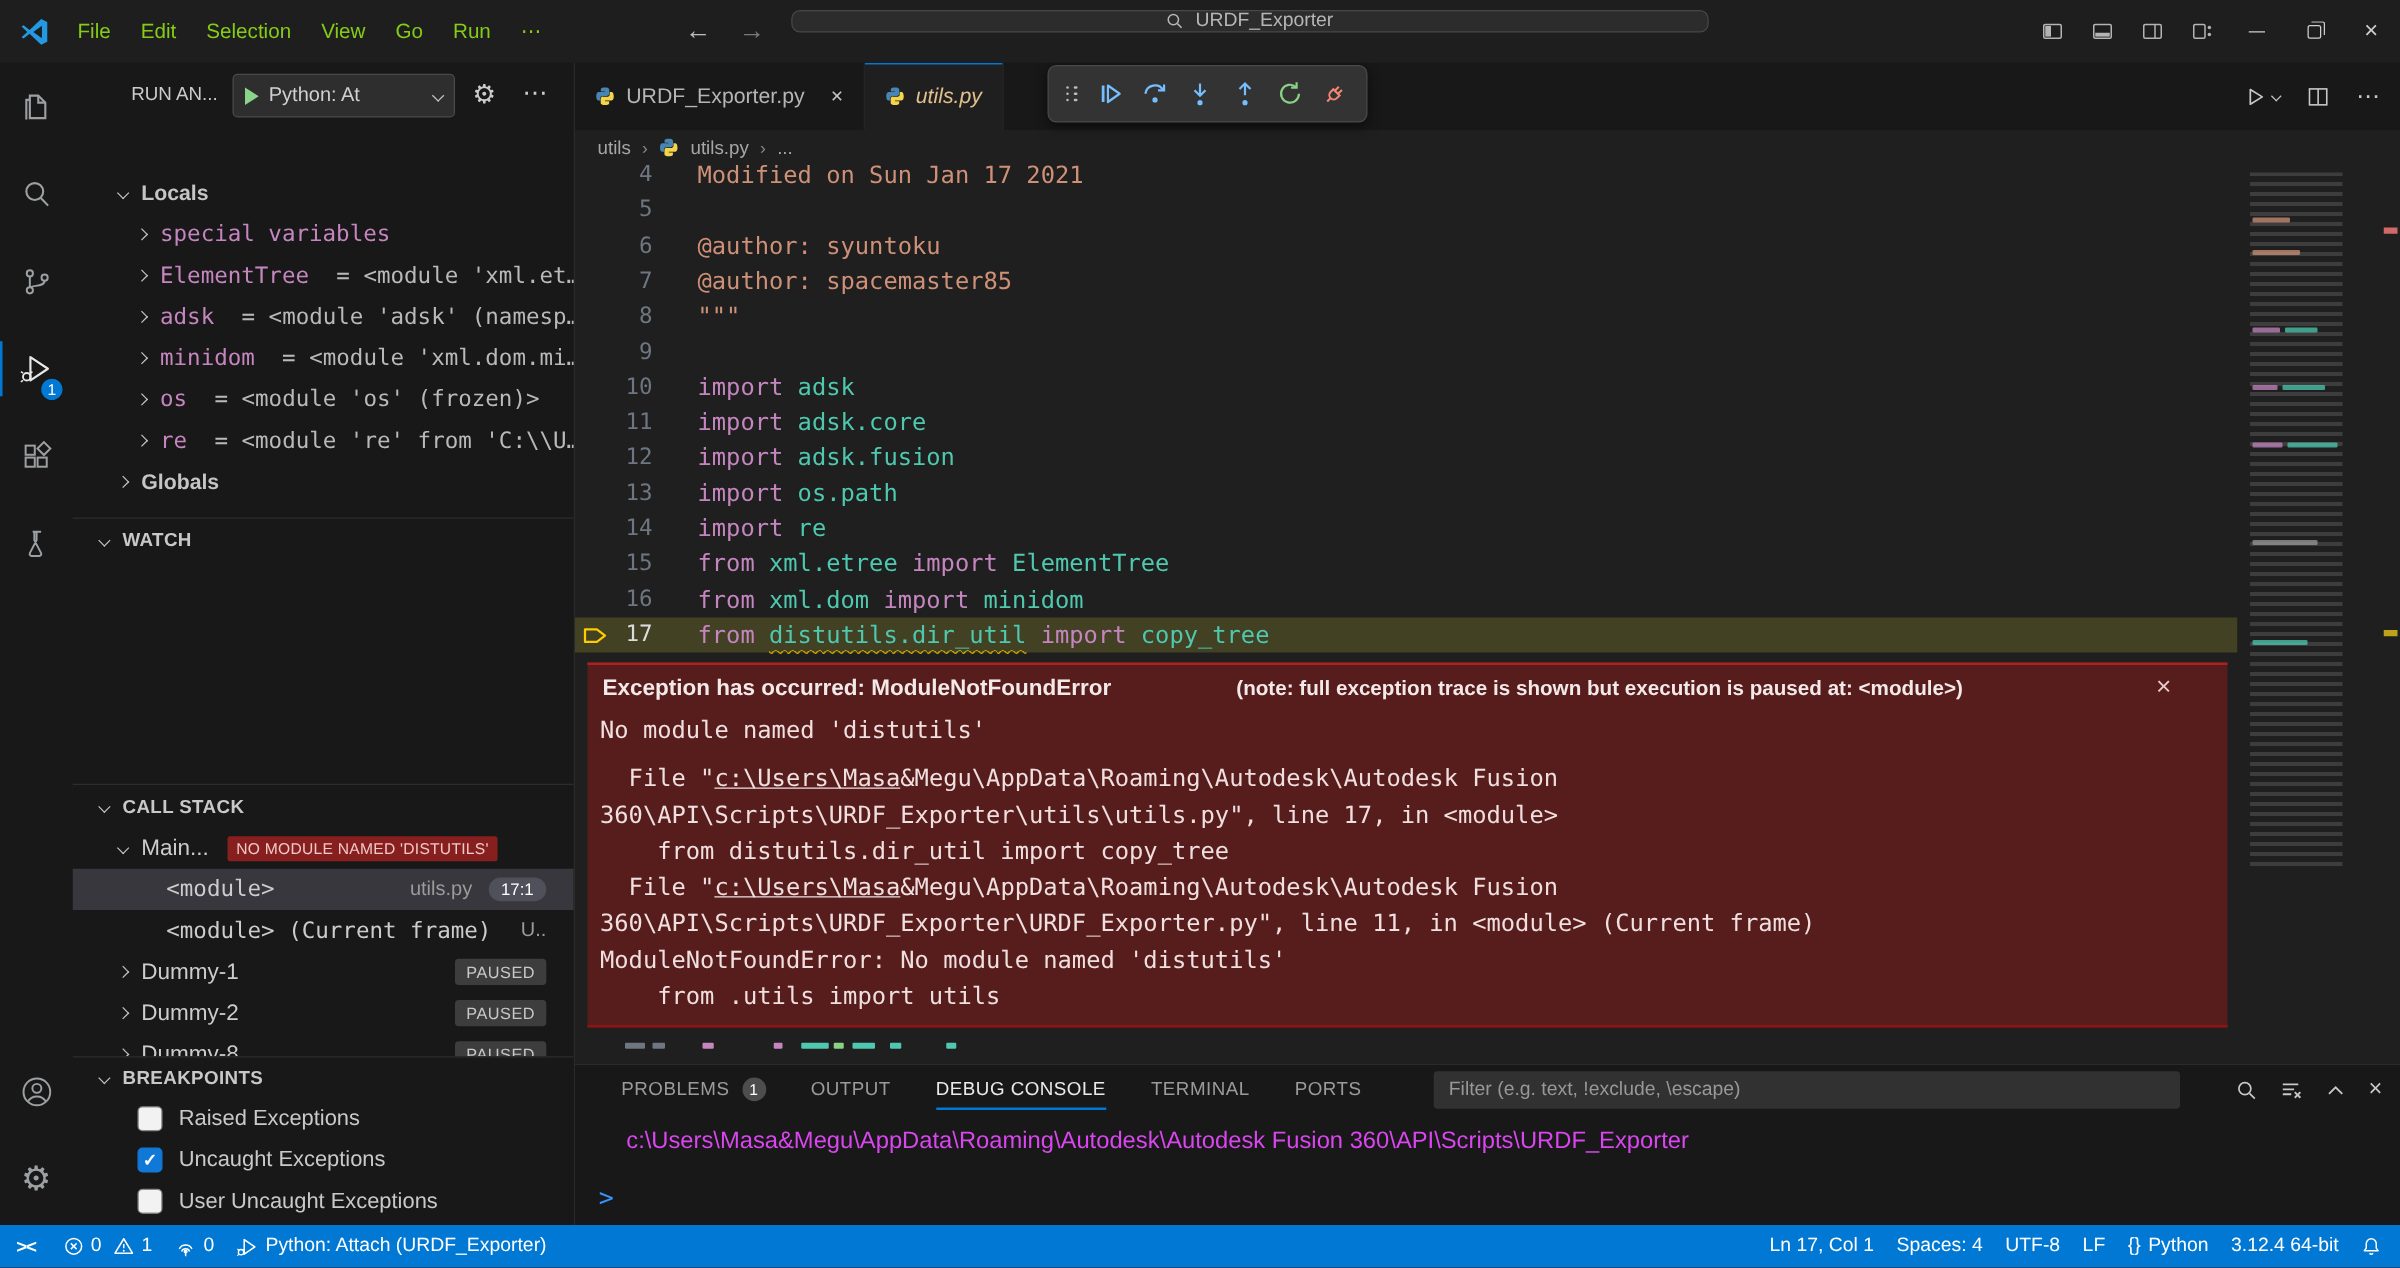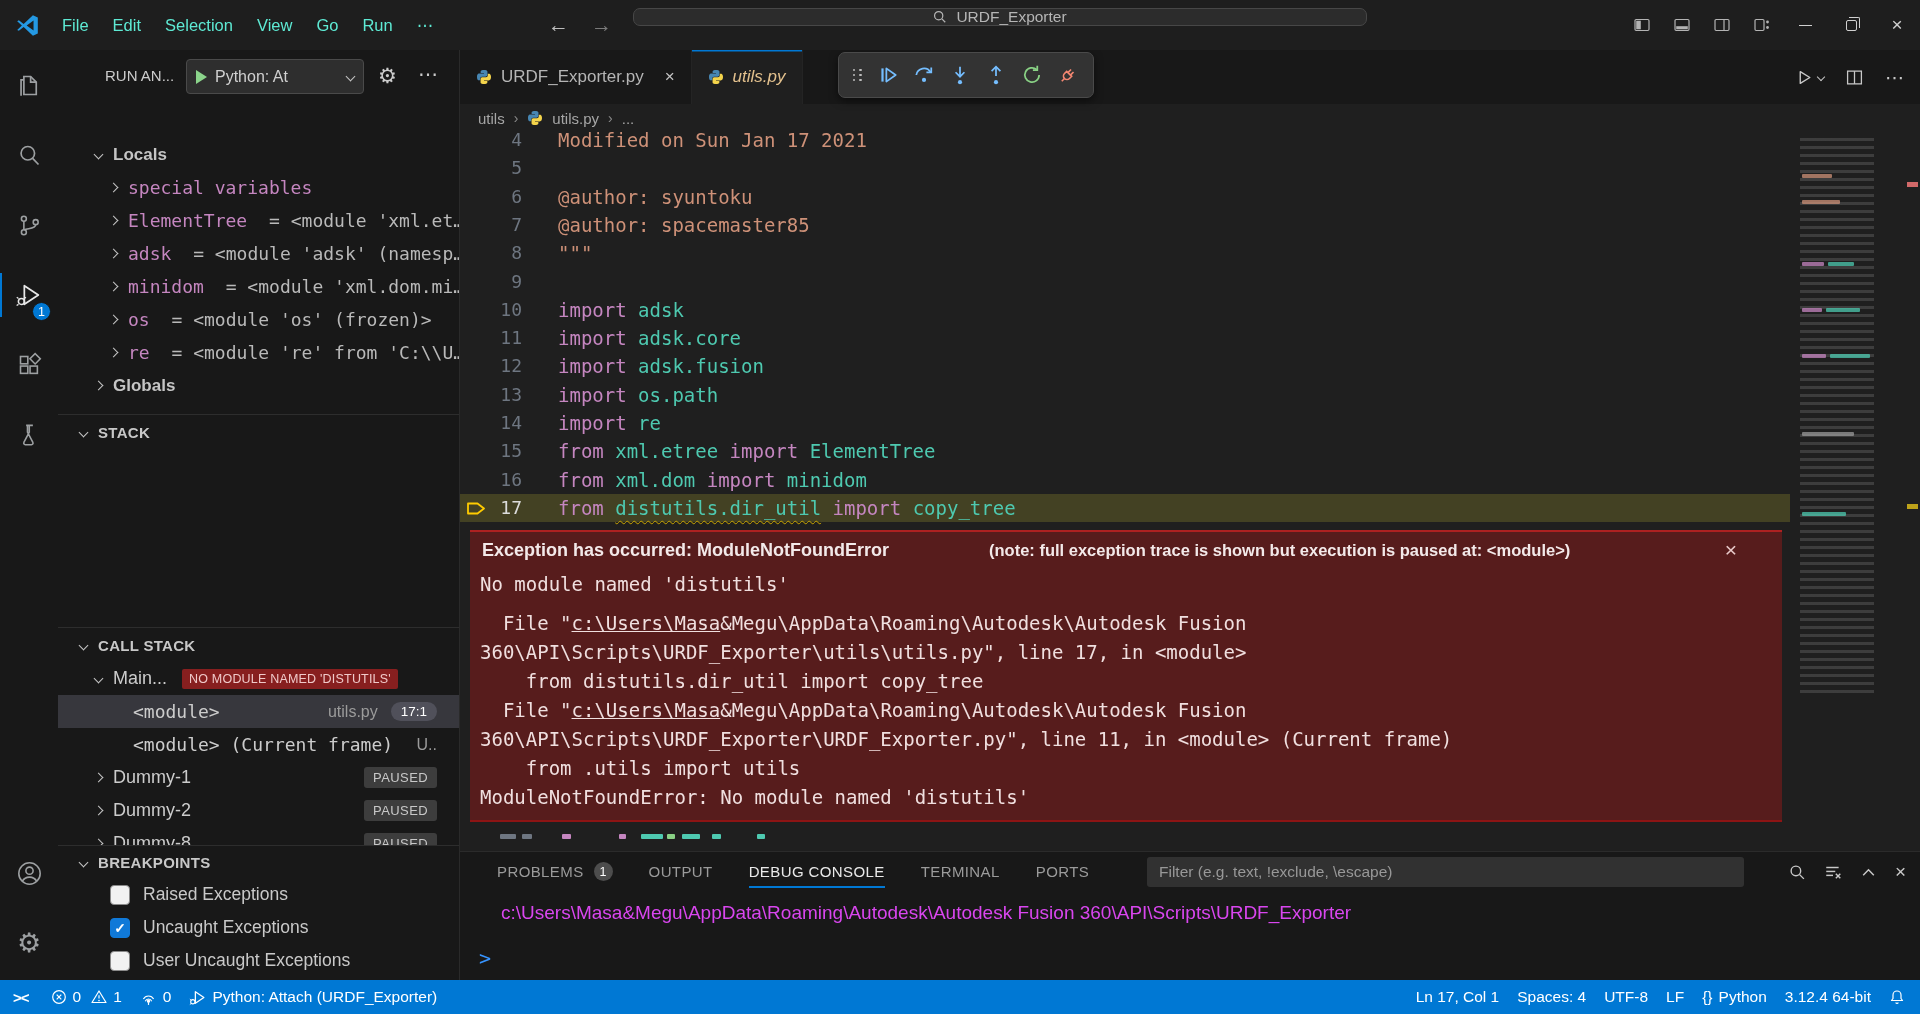--- a/index.html
+++ b/index.html
@@ -7,21 +7,21 @@
   body {
     width:1920px; height:1014px; overflow:hidden; background:#1f1f1f;
     font-family:"Liberation Sans", sans-serif; color:#ccc; position:relative;
   }
   svg { display:block; }
 
   
   .titlebar { position:absolute; top:0; left:0; right:0; height:50px; background:#1e1e1e; display:flex; align-items:center; z-index:50; }
   .vscode-logo { margin:0 10px 0 15px; }
   .menus { display:flex; align-items:center; }
-  .menu-item { padding:0 12px; font-size:16.5px; color:#5eead4; height:34px; line-height:34px; border-radius:6px; }
+  .menu-item { padding:0 12px; font-size:16.5px; color:#84cc16; height:34px; line-height:34px; border-radius:6px; }
   .nav-arrows { position:absolute; left:548px; top:0; height:50px; display:flex; align-items:center; gap:22px; color:#bdbdbd; font-size:21px; }
   .nav-arrows .dim { color:#7a7a7a; }
   .search-box { position:absolute; left:633px; top:8px; width:734px; height:18px; background:#2c2c2c; border:1px solid #474747; border-radius:7px; display:flex; align-items:center; justify-content:center; gap:9px; color:#b6b6b6; font-size:15.5px; }
   .tb-right { position:absolute; right:0; top:0; height:50px; display:flex; align-items:center; }
   .layout-icon { width:40px; height:50px; display:flex; align-items:center; justify-content:center; }
   .win-btn { width:46px; height:50px; display:flex; align-items:center; justify-content:center; color:#d0d0d0; }
   .min-glyph { width:13px; border-top:1.4px solid #d0d0d0; }
   .restore-glyph { width:11px; height:11px; border:1.2px solid #d0d0d0; border-radius:2px; position:relative; }
   .restore-glyph::before { content:''; position:absolute; left:2px; top:-4px; width:10px; height:10px; border-top:1.2px solid #d0d0d0; border-right:1.2px solid #d0d0d0; border-radius:0 2px 0 0; }
   .close-glyph { font-size:19px; }
@@ -279,21 +279,21 @@
         <div class="trow" style="padding-left: 52px;"><span class="chev col"></span><span class="mono var-name">adsk</span><span class="mono var-value"> = &lt;module 'adsk' (namesp…</span></div>
         <div class="trow" style="padding-left: 52px;"><span class="chev col"></span><span class="mono var-name">minidom</span><span class="mono var-value"> = &lt;module 'xml.dom.mi…</span></div>
         <div class="trow" style="padding-left: 52px;"><span class="chev col"></span><span class="mono var-name">os</span><span class="mono var-value"> = &lt;module 'os' (frozen)&gt;</span></div>
         <div class="trow" style="padding-left: 52px;"><span class="chev col"></span><span class="mono var-name">re</span><span class="mono var-value"> = &lt;module 're' from 'C:\\U…</span></div>
         <div class="trow" style="padding-left: 37px;"><span class="chev col"></span><span class="scope-label">Globals</span></div>
       </div>
 
     <div class="sb-div" style="top:364px"></div>
     <div class="section-h" style="top:368px">
       <span class="chev"></span>
-      <span>STACK</span>
+      <span>WATCH</span>
     </div>
 
     <div class="sb-div" style="top:577px"></div>
     <div class="section-h" style="top:581px">
       <span class="chev"></span>
       <span>CALL STACK</span>
     </div>
     <div id="cs-rows">
         <div class="cs-row">
           <span class="chev" style="margin-left: 37px;"></span>
@@ -475,22 +475,22 @@
           <span class="exc-note">(note: full exception trace is shown but execution is paused at: &lt;module&gt;)</span>
         </div>
         <span class="exc-close">×</span>
         <div class="exc-msg">No module named 'distutils'</div>
         <div class="exc-tb" id="tb-lines">
             <div class="tb-line"><span>  File "</span><span class="tb-link">c:\Users\Masa</span><span>&amp;Megu\AppData\Roaming\Autodesk\Autodesk Fusion</span></div>
             <div class="tb-line"><span>360\API\Scripts\URDF_Exporter\utils\utils.py", line 17, in &lt;module&gt;</span></div>
             <div class="tb-line"><span>    from distutils.dir_util import copy_tree</span></div>
             <div class="tb-line"><span>  File "</span><span class="tb-link">c:\Users\Masa</span><span>&amp;Megu\AppData\Roaming\Autodesk\Autodesk Fusion</span></div>
             <div class="tb-line"><span>360\API\Scripts\URDF_Exporter\URDF_Exporter.py", line 11, in &lt;module&gt; (Current frame)</span></div>
+            <div class="tb-line"><span>ModuleNotFoundError: No module named 'distutils'</span></div>
             <div class="tb-line"><span>    from .utils import utils</span></div>
-            <div class="tb-line"><span>ModuleNotFoundError: No module named 'distutils'</span></div>
           </div>
       </div>
 
       <div class="sliver">
         <i style="left:40px;width:16px;background:#6e7681"></i>
         <i style="left:62px;width:10px;background:#6e7681"></i>
         <i style="left:102px;width:9px;background:#c586c0"></i>
         <i style="left:159px;width:7px;background:#c586c0"></i>
         <i style="left:181px;width:22px;background:#4ec9b0"></i>
         <i style="left:207px;width:8px;background:#89d185"></i>

